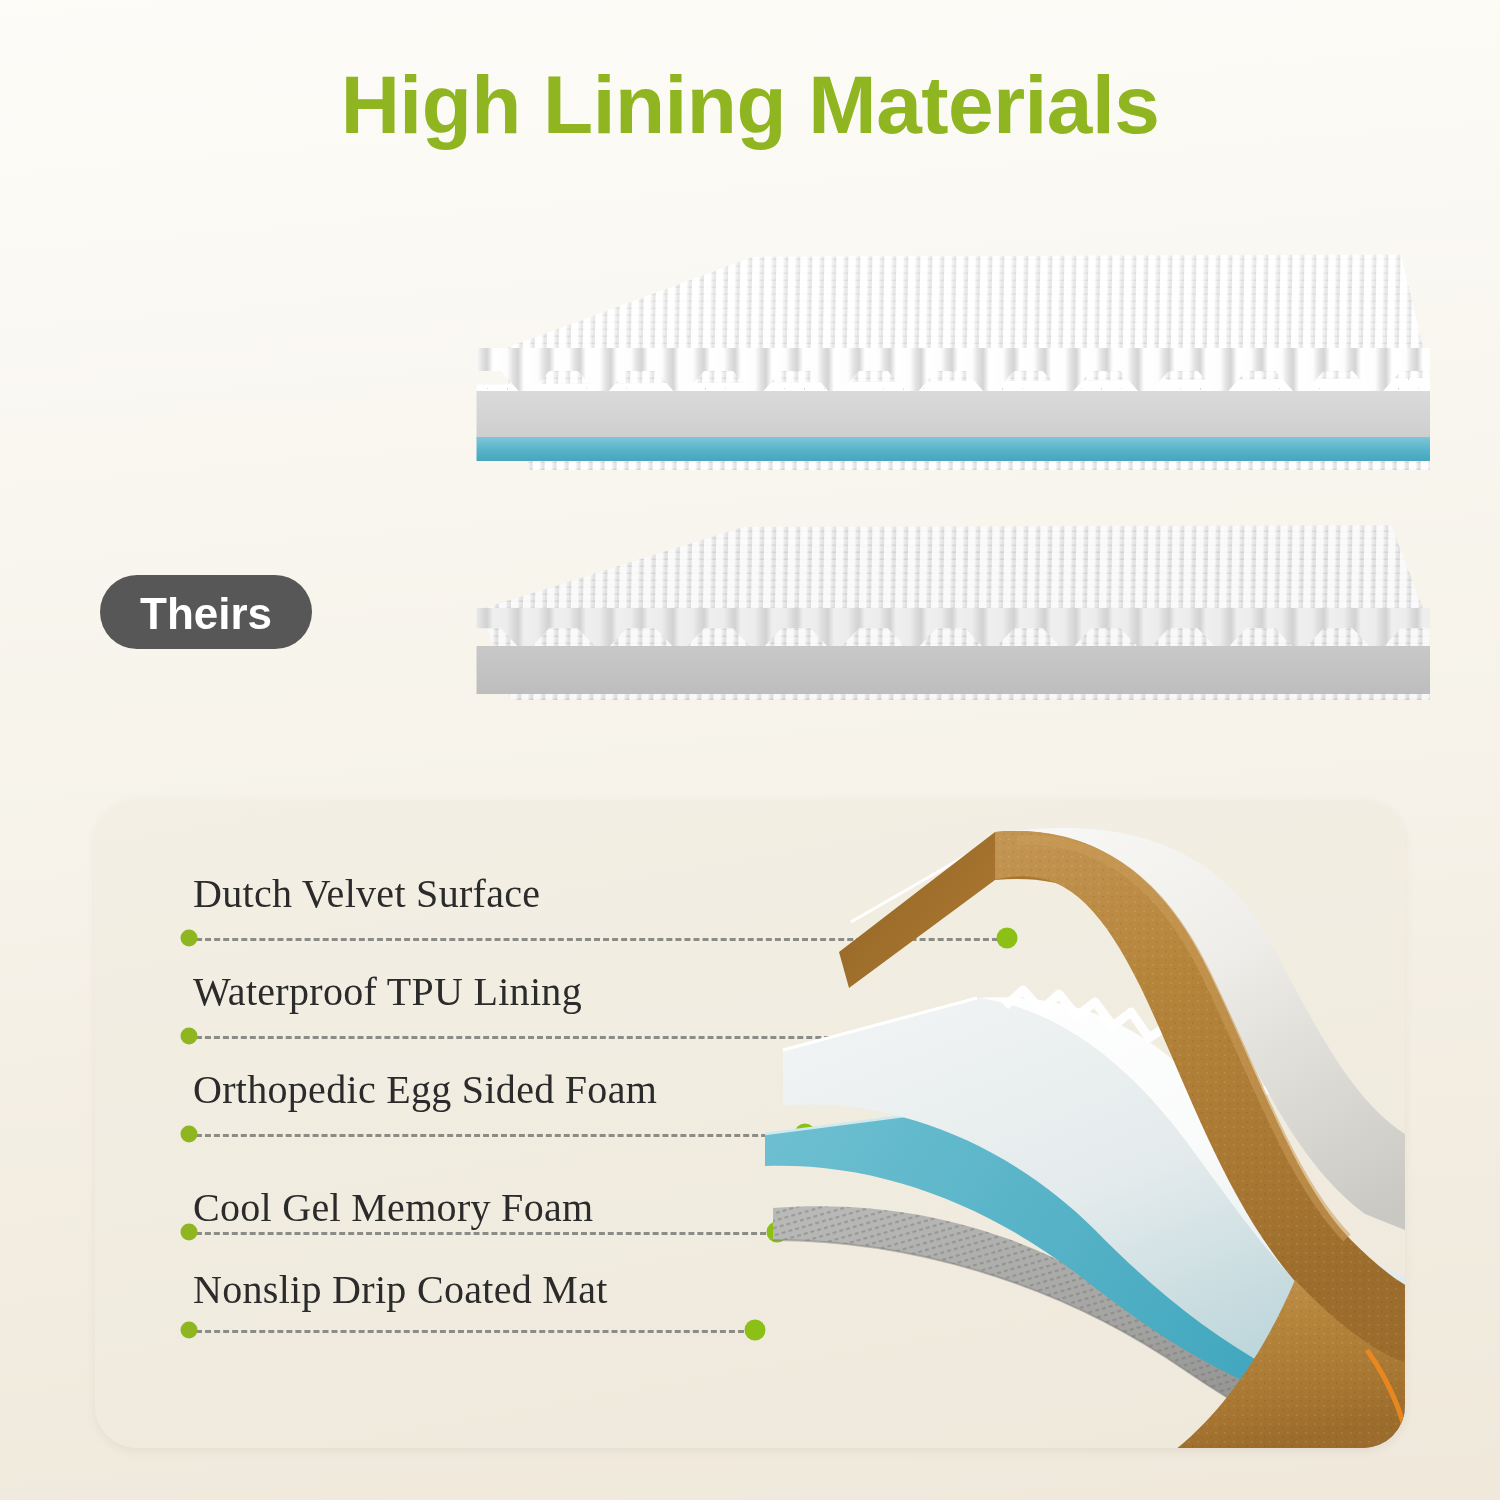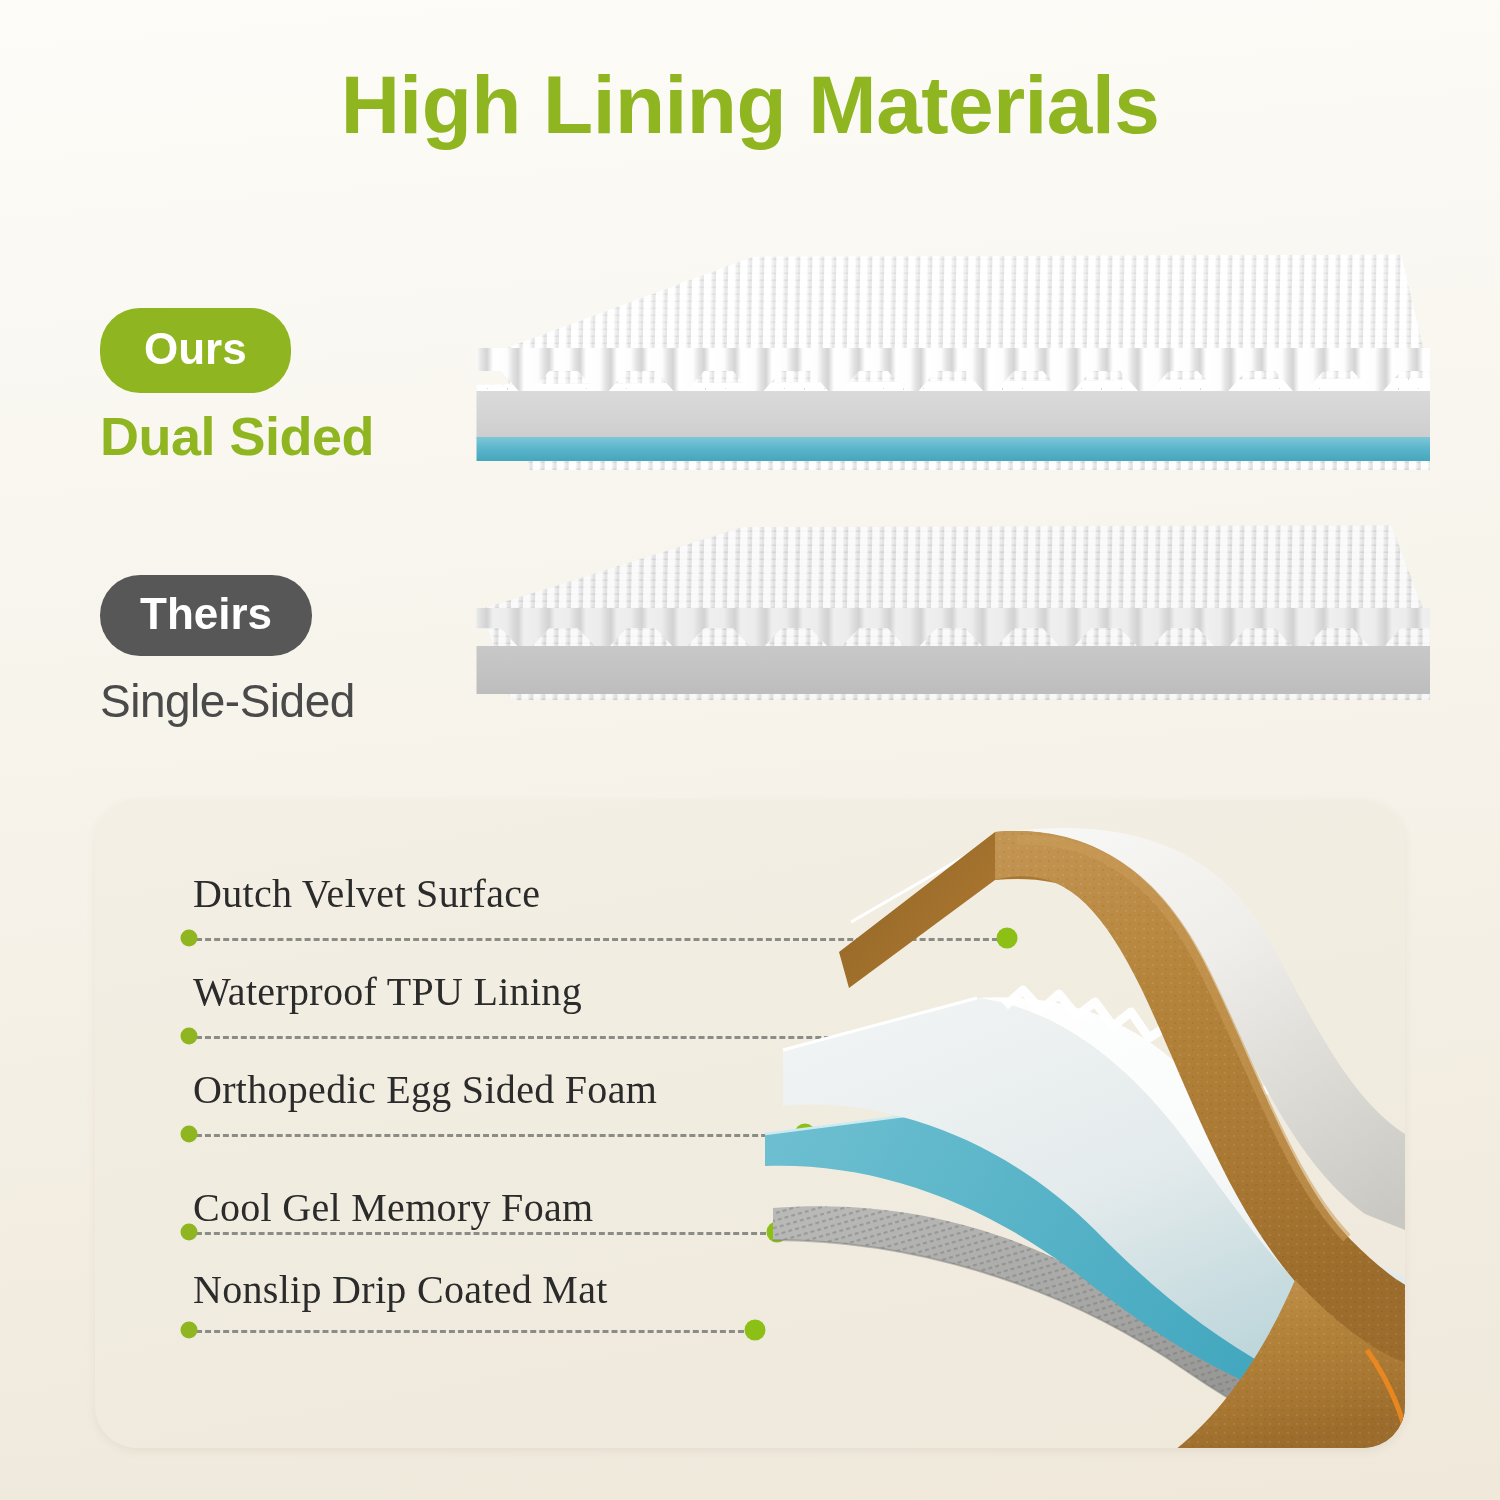--- a/index.html
+++ b/index.html
@@ -35,21 +35,21 @@
   .pill {
     display:inline-block;
     border-radius:40px;
     color:#ffffff;
     font-weight:bold;
     text-align:center;
     font-size:44px;
     line-height:1;
   }
   .pill.ours   { background:#8fb520; padding:19px 44px 22px 44px; }
-  .pill.theirs { background:#575757; padding:17px 40px 20px 40px; }
+  .pill.theirs { background:#575757; padding:17px 40px 13px 40px; }
 
   .sub {
     margin-top:16px;
     font-weight:bold;
     font-size:54px;
     line-height:1;
     letter-spacing:-0.5px;
   }
   .sub.ours   { color:#8fb520; font-weight:bold; }
   .sub.theirs { color:#4a4a4a; font-weight:normal; font-size:46px; margin-top:22px; }
@@ -126,24 +126,20 @@
   #product { position:absolute; left:660px; top:10px; width:660px; height:640px; }
   #product svg { width:100%; height:100%; display:block; }
 </style>
 </head>
 <body>
 
 <div id="stage">
 
   <div class="title">High Lining Materials</div>
 
-  <div class="cmp-label" style="left:100px; top:308px;">
-    <div class="pill ours">Ours</div>
-    <div class="sub ours">Dual Sided</div>
-  </div>
 
   <div class="mattress" style="left:462px; top:248px; width:968px; height:222px;">
 
     <div class="slab-top" style="background:linear-gradient(178deg,#ffffff 0%, #fbfbfb 60%, #f4f4f4 100%);">
       <div class="egg-texture"></div>
     </div>
 
     <div class="zigzag" style="top:108px; height:46px;
                 background-color:#d9d9d9;
                 background-image:
@@ -172,21 +168,20 @@
     <div class="side-body" style="top:143px; height:48px;
                 background:linear-gradient(180deg,#dadada 0%, #d3d3d3 60%, #cdcdcd 100%);
                 clip-path: polygon(1.5% 0%, 100% 0%, 100% 100%, 1.5% 100%);"></div>
 
     <div class="blue-layer" style="top:189px; height:24px;
                 clip-path: polygon(1.5% 0%, 100% 0%, 100% 100%, 1.5% 100%);"></div>
   </div>
 
   <div class="cmp-label" style="left:100px; top:575px;">
     <div class="pill theirs">Theirs</div>
-    <div class="sub theirs">Single-Sided</div>
   </div>
 
   <div class="mattress" style="left:462px; top:518px; width:968px; height:182px;">
     <div class="slab-top" style="background:linear-gradient(178deg,#eeeeee 0%, #e9e9e9 60%, #e2e2e2 100%);
                 clip-path: polygon(5% 100%, 2% 50%, 29% 5%, 96% 4%, 100% 60%, 100% 100%);">
       <div class="egg-texture" style="opacity:0.8;"></div>
     </div>
     <div class="zigzag" style="top:90px; height:48px; background:
                 repeating-linear-gradient(90deg,
                   #efefef 0px, #ececec 14px, #dcdcdc 20px, #d2d2d2 25px, #efefef 31px);

